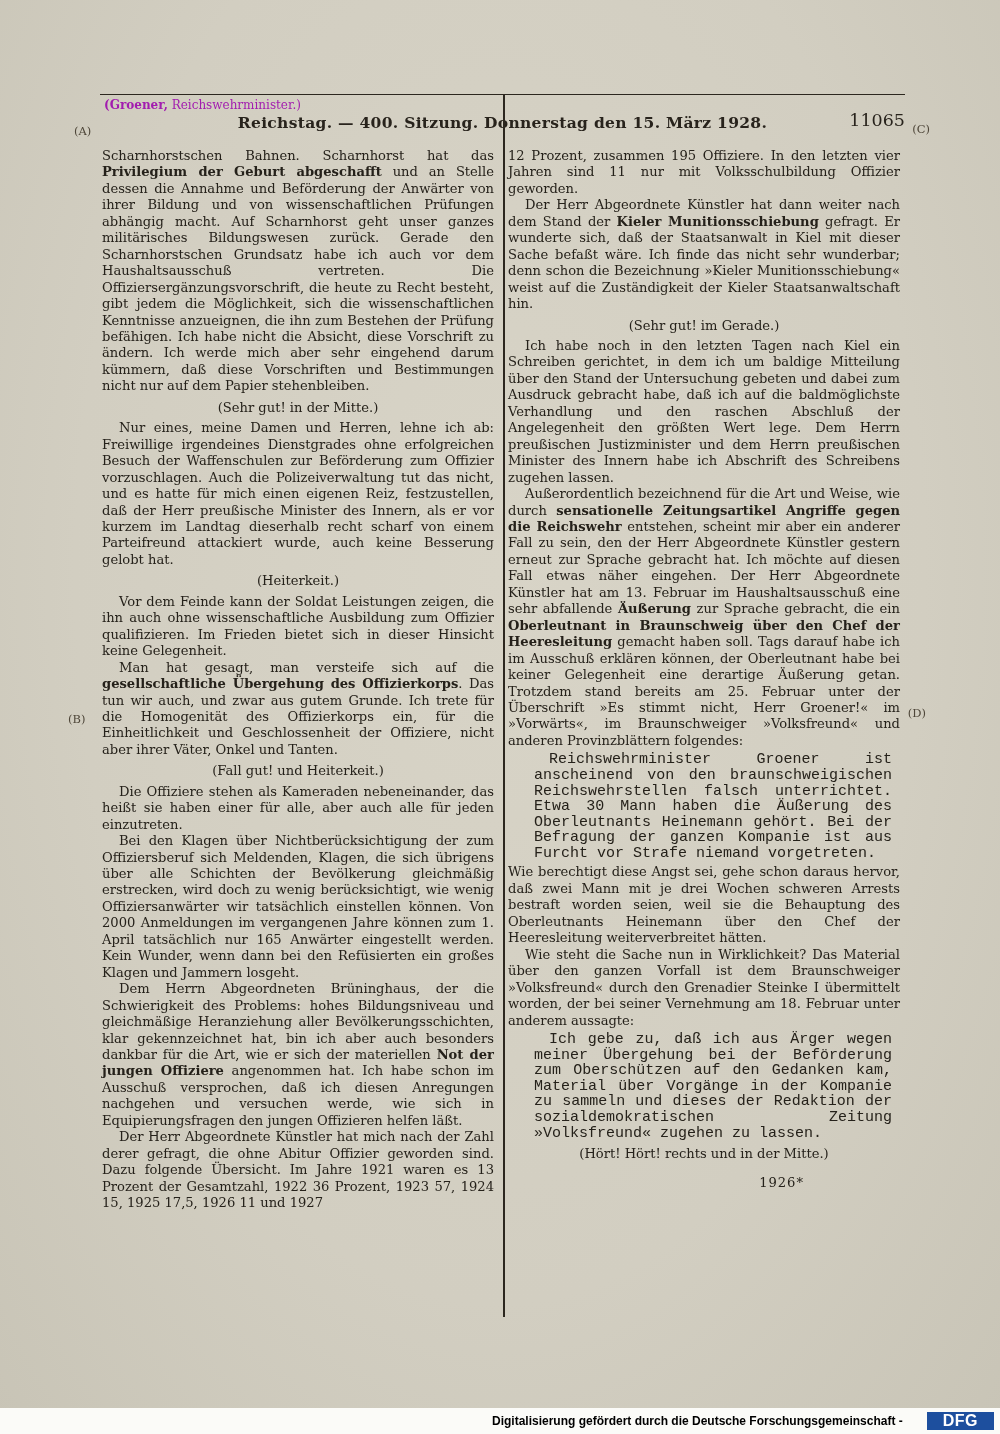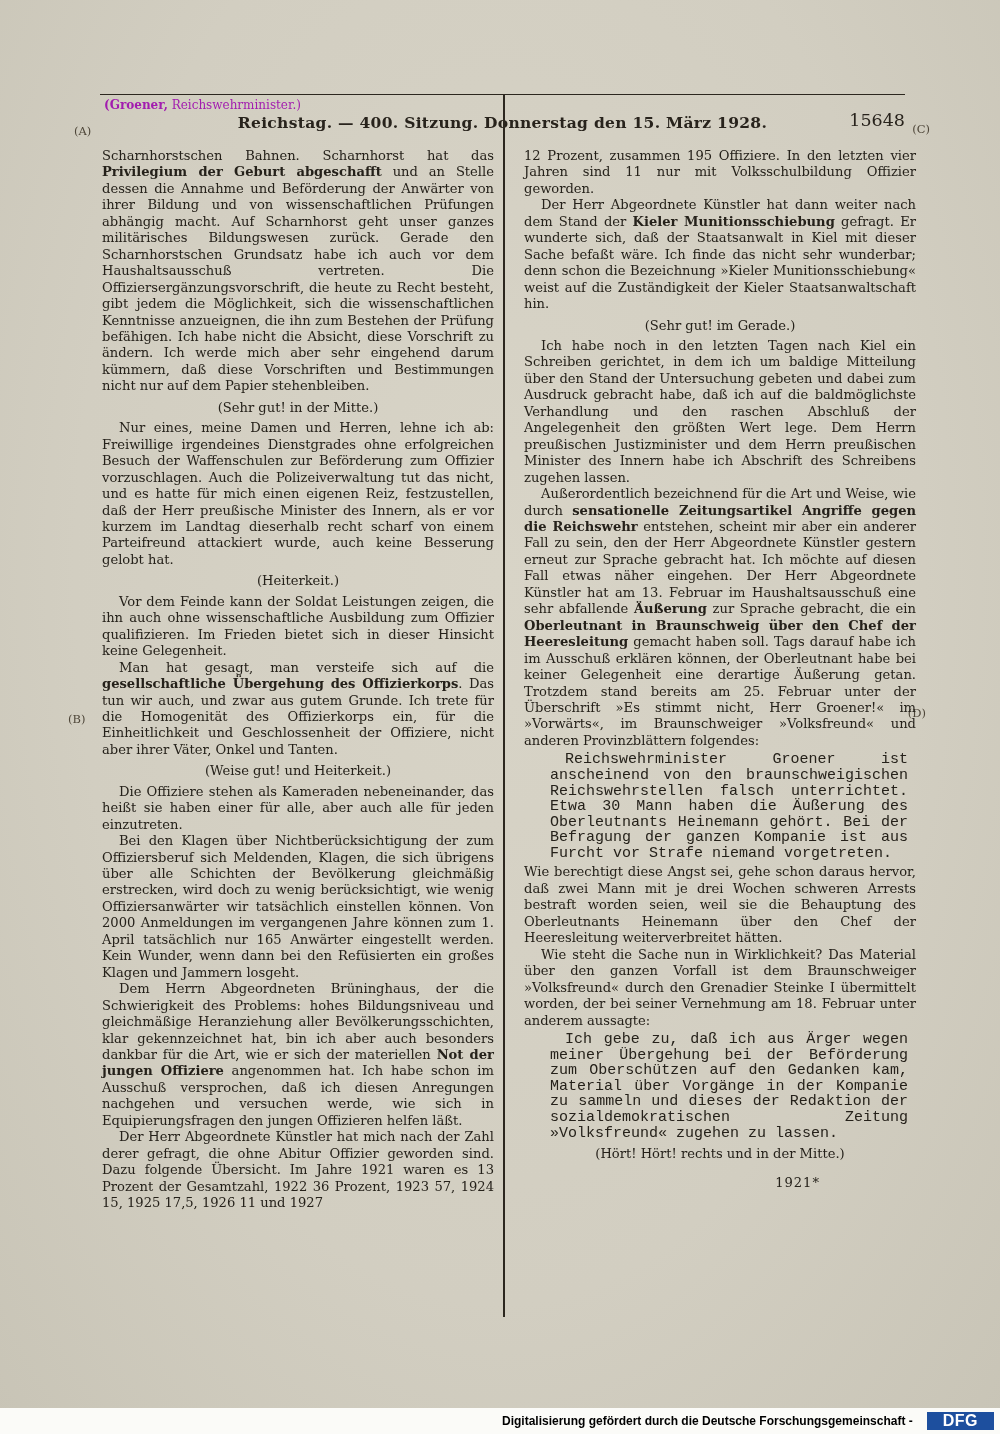--- a/index.html
+++ b/index.html
@@ -18,55 +18,55 @@
   .page-number { position: absolute; right: 0; top: -3px; font-size: 17.5px; color: #28231c; }
   .header-rule { position: absolute; top: 94px; left: 100px; right: 95px; border-top: 1.6px solid #2c271f; }
   .speaker-note { position: absolute; top: 98px; left: 104px; font-size: 12px; color: #a21caf; }
   .speaker-note .nm { font-weight: bold; }
   .col {
     position: absolute; top: 120px; width: 392px;
     font-size: 13.1px; line-height: 16.45px;
     text-align: justify; color: #25211a; margin-top: 28px;
   }
   .col-left { left: 102px; }
-  .col-right { left: 524px; }
+  .col-right { left: 508px; }
   .column-divider { position: absolute; left: 503px; top: 95px; width: 1.5px; height: 1222px; background: #2c271f; }
   p { margin: 0; }
   p.first { text-indent: 0; }
   p.ind { text-indent: 17px; }
   p.stage { text-align: center; text-indent: 0; margin: 5px 0 4px 0; }
   p.quote { margin: 3px 8px 3px 26px; text-indent: 15px; font-size: 15px; line-height: 15.6px; font-family: Liberation Mono, monospace; }
   p.sig { text-align: right; padding-right: 96px; margin-top: 12px; letter-spacing: 1px; text-indent: 0; }
   .bold { font-weight: bold; }
   .margin-mark { position: absolute; font-size: 11.5px; color: #4e4639; }
   .mark-a { left: 74px; top: 124px; }
   .mark-b { left: 68px; top: 712px; }
   .mark-c { right: 70px; top: 122px; }
   .mark-d { right: 74px; top: 706px; }
   .footer-band {
     position: absolute; left: 0; right: 0; bottom: 0; height: 26px;
     background: #fbfbf8;
     display: flex; align-items: center; justify-content: flex-end;
-    gap: 14px; padding-right: 6px;
+    gap: 24px; padding-right: 6px;
     font-family: "Liberation Sans", sans-serif;
   }
   .digitization-credit { font-size: 12px; font-weight: bold; color: #000; }
   .dfg-logo {
     color: #fff; font-size: 16px; font-weight: bold;
     padding: 2px 16px; line-height: 14px; letter-spacing: 0.5px;
   }
 </style>
 </head>
 <body>
 
 <div>
 
   <div class="page-header">
     <div class="session-title">Reichstag. — 400. Sitzung. Donnerstag den 15. März 1928.</div>
-    <div class="page-number">15648</div>
+    <div class="page-number">11065</div>
   </div>
   <div class="header-rule"></div>
 
   <div class="speaker-note">
     <span class="nm">(Groener,</span><span> Reichswehrminister.)</span>
   </div>
 
   <div class="margin-mark mark-a">(A)</div>
   <div class="margin-mark mark-b">(B)</div>
   <div class="margin-mark mark-c">(C)</div>
@@ -74,38 +74,38 @@
 
   <div class="column-divider"></div>
 
   <div class="col col-left">
       <p class="first"><span>Scharnhorstschen Bahnen. Scharnhorst hat das </span><span class="bold">Privilegium der Geburt abgeschafft</span><span> und an Stelle dessen die Annahme und Beförderung der Anwärter von ihrer Bildung und von wissenschaftlichen Prüfungen abhängig macht. Auf Scharnhorst geht unser ganzes militärisches Bildungswesen zurück. Gerade den Scharnhorstschen Grundsatz habe ich auch vor dem Haushaltsausschuß vertreten. Die Offiziersergänzungsvorschrift, die heute zu Recht besteht, gibt jedem die Möglichkeit, sich die wissenschaftlichen Kenntnisse anzueignen, die ihn zum Bestehen der Prüfung befähigen. Ich habe nicht die Absicht, diese Vorschrift zu ändern. Ich werde mich aber sehr eingehend darum kümmern, daß diese Vorschriften und Bestimmungen nicht nur auf dem Papier stehenbleiben.</span></p>
       <p class="stage"><span>(Sehr gut! in der Mitte.)</span></p>
       <p class="ind"><span>Nur eines, meine Damen und Herren, lehne ich ab: Freiwillige irgendeines Dienstgrades ohne erfolgreichen Besuch der Waffenschulen zur Beförderung zum Offizier vorzuschlagen. Auch die Polizeiverwaltung tut das nicht, und es hatte für mich einen eigenen Reiz, festzustellen, daß der Herr preußische Minister des Innern, als er vor kurzem im Landtag dieserhalb recht scharf von einem Parteifreund attackiert wurde, auch keine Besserung gelobt hat.</span></p>
       <p class="stage"><span>(Heiterkeit.)</span></p>
       <p class="ind"><span>Vor dem Feinde kann der Soldat Leistungen zeigen, die ihn auch ohne wissenschaftliche Ausbildung zum Offizier qualifizieren. Im Frieden bietet sich in dieser Hinsicht keine Gelegenheit.</span></p>
       <p class="ind"><span>Man hat gesagt, man versteife sich auf die </span><span class="bold">gesellschaftliche Übergehung des Offizierkorps</span><span>. Das tun wir auch, und zwar aus gutem Grunde. Ich trete für die Homogenität des Offizierkorps ein, für die Einheitlichkeit und Geschlossenheit der Offiziere, nicht aber ihrer Väter, Onkel und Tanten.</span></p>
-      <p class="stage"><span>(Weise gut! und Heiterkeit.)</span></p>
+      <p class="stage"><span>(Fall gut! und Heiterkeit.)</span></p>
       <p class="ind"><span>Die Offiziere stehen als Kameraden nebeneinander, das heißt sie haben einer für alle, aber auch alle für jeden einzutreten.</span></p>
       <p class="ind"><span>Bei den Klagen über Nichtberücksichtigung der zum Offiziersberuf sich Meldenden, Klagen, die sich übrigens über alle Schichten der Bevölkerung gleichmäßig erstrecken, wird doch zu wenig berücksichtigt, wie wenig Offiziersanwärter wir tatsächlich einstellen können. Von 2000 Anmeldungen im vergangenen Jahre können zum 1. April tatsächlich nur 165 Anwärter eingestellt werden. Kein Wunder, wenn dann bei den Refüsierten ein großes Klagen und Jammern losgeht.</span></p>
       <p class="ind"><span>Dem Herrn Abgeordneten Brüninghaus, der die Schwierigkeit des Problems: hohes Bildungsniveau und gleichmäßige Heranziehung aller Bevölkerungsschichten, klar gekennzeichnet hat, bin ich aber auch besonders dankbar für die Art, wie er sich der materiellen </span><span class="bold">Not der jungen Offiziere</span><span> angenommen hat. Ich habe schon im Ausschuß versprochen, daß ich diesen Anregungen nachgehen und versuchen werde, wie sich in Equipierungsfragen den jungen Offizieren helfen läßt.</span></p>
       <p class="ind"><span>Der Herr Abgeordnete Künstler hat mich nach der Zahl derer gefragt, die ohne Abitur Offizier geworden sind. Dazu folgende Übersicht. Im Jahre 1921 waren es 13 Prozent der Gesamtzahl, 1922 36 Prozent, 1923 57, 1924 15, 1925 17,5, 1926 11 und 1927</span></p>
     </div>
   <div class="col col-right">
       <p class="first"><span>12 Prozent, zusammen 195 Offiziere. In den letzten vier Jahren sind 11 nur mit Volksschulbildung Offizier geworden.</span></p>
       <p class="ind"><span>Der Herr Abgeordnete Künstler hat dann weiter nach dem Stand der </span><span class="bold">Kieler Munitionsschiebung</span><span> gefragt. Er wunderte sich, daß der Staatsanwalt in Kiel mit dieser Sache befaßt wäre. Ich finde das nicht sehr wunderbar; denn schon die Bezeichnung »Kieler Munitionsschiebung« weist auf die Zuständigkeit der Kieler Staatsanwaltschaft hin.</span></p>
       <p class="stage"><span>(Sehr gut! im Gerade.)</span></p>
       <p class="ind"><span>Ich habe noch in den letzten Tagen nach Kiel ein Schreiben gerichtet, in dem ich um baldige Mitteilung über den Stand der Untersuchung gebeten und dabei zum Ausdruck gebracht habe, daß ich auf die baldmöglichste Verhandlung und den raschen Abschluß der Angelegenheit den größten Wert lege. Dem Herrn preußischen Justizminister und dem Herrn preußischen Minister des Innern habe ich Abschrift des Schreibens zugehen lassen.</span></p>
       <p class="ind"><span>Außerordentlich bezeichnend für die Art und Weise, wie durch </span><span class="bold">sensationelle Zeitungsartikel Angriffe gegen die Reichswehr</span><span> entstehen, scheint mir aber ein anderer Fall zu sein, den der Herr Abgeordnete Künstler gestern erneut zur Sprache gebracht hat. Ich möchte auf diesen Fall etwas näher eingehen. Der Herr Abgeordnete Künstler hat am 13. Februar im Haushaltsausschuß eine sehr abfallende </span><span class="bold">Äußerung</span><span> zur Sprache gebracht, die ein </span><span class="bold">Oberleutnant in Braunschweig über den Chef der Heeresleitung</span><span> gemacht haben soll. Tags darauf habe ich im Ausschuß erklären können, der Oberleutnant habe bei keiner Gelegenheit eine derartige Äußerung getan. Trotzdem stand bereits am 25. Februar unter der Überschrift »Es stimmt nicht, Herr Groener!« im »Vorwärts«, im Braunschweiger »Volksfreund« und anderen Provinzblättern folgendes:</span></p>
       <p class="quote"><span>Reichswehrminister Groener ist anscheinend von den braunschweigischen Reichswehrstellen falsch unterrichtet. Etwa 30 Mann haben die Äußerung des Oberleutnants Heinemann gehört. Bei der Befragung der ganzen Kompanie ist aus Furcht vor Strafe niemand vorgetreten.</span></p>
       <p class="first"><span>Wie berechtigt diese Angst sei, gehe schon daraus hervor, daß zwei Mann mit je drei Wochen schweren Arrests bestraft worden seien, weil sie die Behauptung des Oberleutnants Heinemann über den Chef der Heeresleitung weiterverbreitet hätten.</span></p>
       <p class="ind"><span>Wie steht die Sache nun in Wirklichkeit? Das Material über den ganzen Vorfall ist dem Braunschweiger »Volksfreund« durch den Grenadier Steinke I übermittelt worden, der bei seiner Vernehmung am 18. Februar unter anderem aussagte:</span></p>
       <p class="quote"><span>Ich gebe zu, daß ich aus Ärger wegen meiner Übergehung bei der Beförderung zum Oberschützen auf den Gedanken kam, Material über Vorgänge in der Kompanie zu sammeln und dieses der Redaktion der sozialdemokratischen Zeitung »Volksfreund« zugehen zu lassen.</span></p>
       <p class="stage"><span>(Hört! Hört! rechts und in der Mitte.)</span></p>
-      <p class="sig"><span>1921*</span></p>
+      <p class="sig"><span>1926*</span></p>
     </div>
 
   <div class="footer-band">
     <span class="digitization-credit">Digitalisierung gefördert durch die Deutsche Forschungsgemeinschaft -</span>
     <span class="dfg-logo" style="background: rgb(29, 79, 158);">DFG</span>
   </div>
 
 </div>
 
 </body></html>

